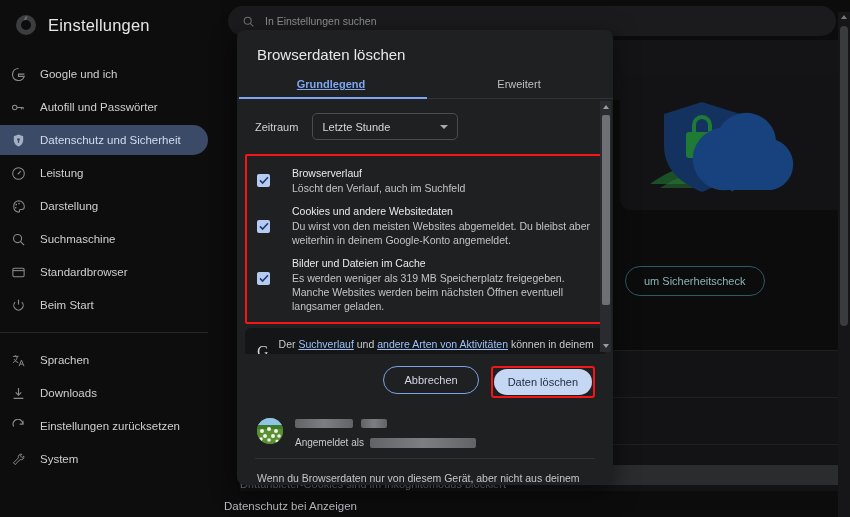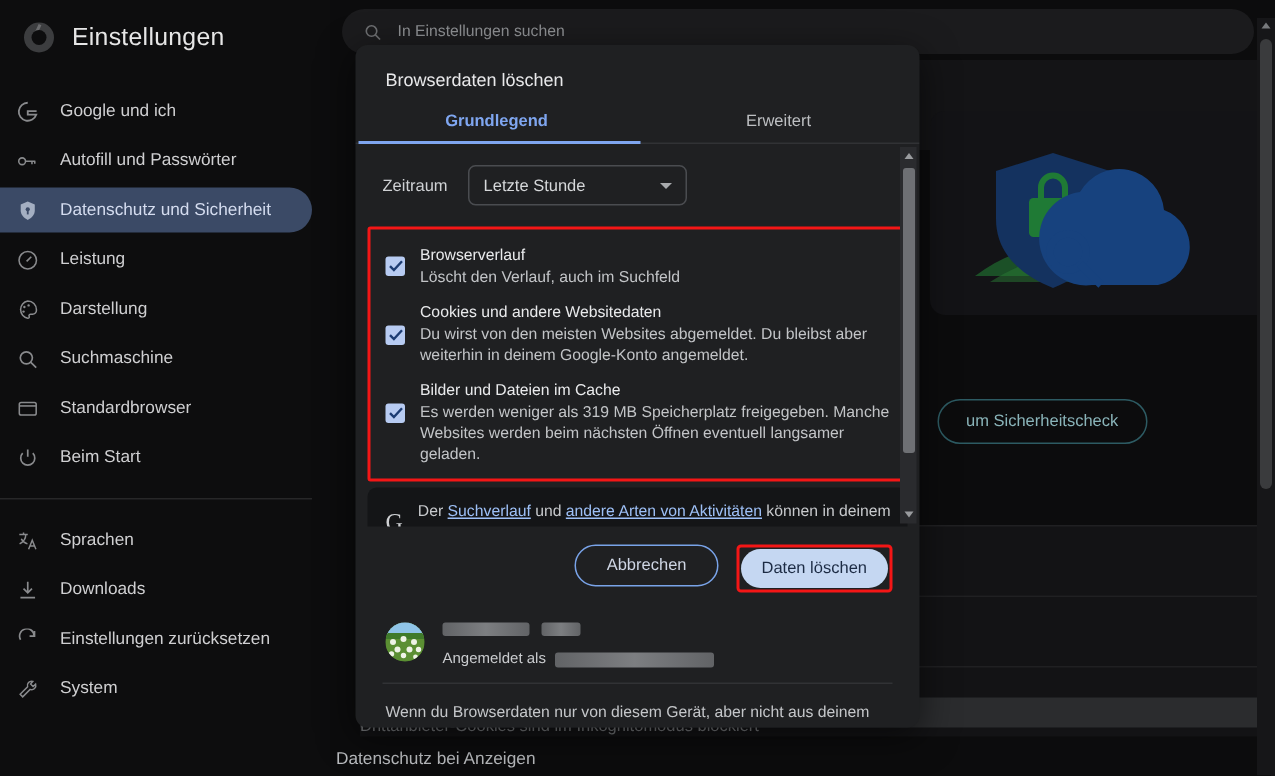--- a/index.html
+++ b/index.html
@@ -81,39 +81,39 @@
     background: #3a3b3d; border-radius: 4px; }
   .sb-arrow-up, .sb-arrow-down { position: absolute; left: 3px; width: 0; height: 0; }
   .sb-arrow-up { top: 3px; border-bottom: 4px solid #77797c; border-left: 3px solid transparent; border-right: 3px solid transparent; }
 
   
   .dialog {
     position: absolute; left: 237px; top: 30px; width: 376px; height: 455px;
     background: #1f2022; border-radius: 8px; overflow: hidden;
     box-shadow: 0 6px 24px rgba(0,0,0,.55);
   }
-  .dlg-title { padding: 16px 20px 10px 20px; font-size: 12px; color: #e8e8ea; }
+  .dlg-title { padding: 16px 20px 10px 20px; font-size: 15px; color: #e8e8ea; }
   .tabs { display: flex; height: 26px; border-bottom: 1px solid #313235; position: relative; }
   .tab { flex: 1; text-align: center; font-size: 11px; color: #bdbfc2; line-height: 22px; }
-  .tab.active { color: #7fa6f0; font-weight: bold; }
+  .tab.active { color: #7fa6f0; font-weight: bold; text-decoration: underline; }
   .tab-underline { position: absolute; left: 2px; bottom: -1px; width: 188px; height: 2px; background: #7fa6f0; }
 
   .dlg-body { position: relative; height: 255px; overflow: hidden; }
   .row-zeitraum { display: flex; align-items: center; gap: 14px; padding: 14px 0 10px 18px; }
   .zeitraum-lbl { font-size: 11px; color: #cfd1d4; }
   .select {
     width: 146px; height: 27px; border: 1px solid #4a4c50; border-radius: 5px;
     display: flex; align-items: center; padding: 0 9px; font-size: 11px; color: #d6d8da;
     justify-content: space-between;
   }
   .caret { width: 0; height: 0; border-top: 4px solid #a8aaad; border-left: 4px solid transparent; border-right: 4px solid transparent; }
 
   .checks-box { margin: 4px 8px 0 8px; border: 2px solid #f41616; border-radius: 2px;
     padding: 8px 6px 9px 6px; }
-  .check-row { display: flex; gap: 10px; padding: 3px 2px 7px 4px; }
+  .check-row { display: flex; gap: 22px; padding: 3px 2px 7px 4px; }
   .cbox { width: 13px; height: 13px; flex: 0 0 13px; border-radius: 2px;
     background: #b7cbf2; position: relative; margin-top: 7px; }
   .cbox svg { position: absolute; left: 1.5px; top: 2px; }
   .chk-txt { flex: 1; }
   .chk-title { font-size: 10.5px; color: #e9eaec; margin-bottom: 2px; }
   .chk-sub { font-size: 10.5px; color: #c2c4c7; line-height: 14px; }
 
   .g-box { margin: 4px 8px 0 8px; background: #141517; border-radius: 6px;
     display: flex; gap: 10px; padding: 9px 10px 9px 12px; }
   .g-logo { font-size: 16px; color: #cfd1d4; font-family: "Liberation Serif", serif; align-self: center; }

